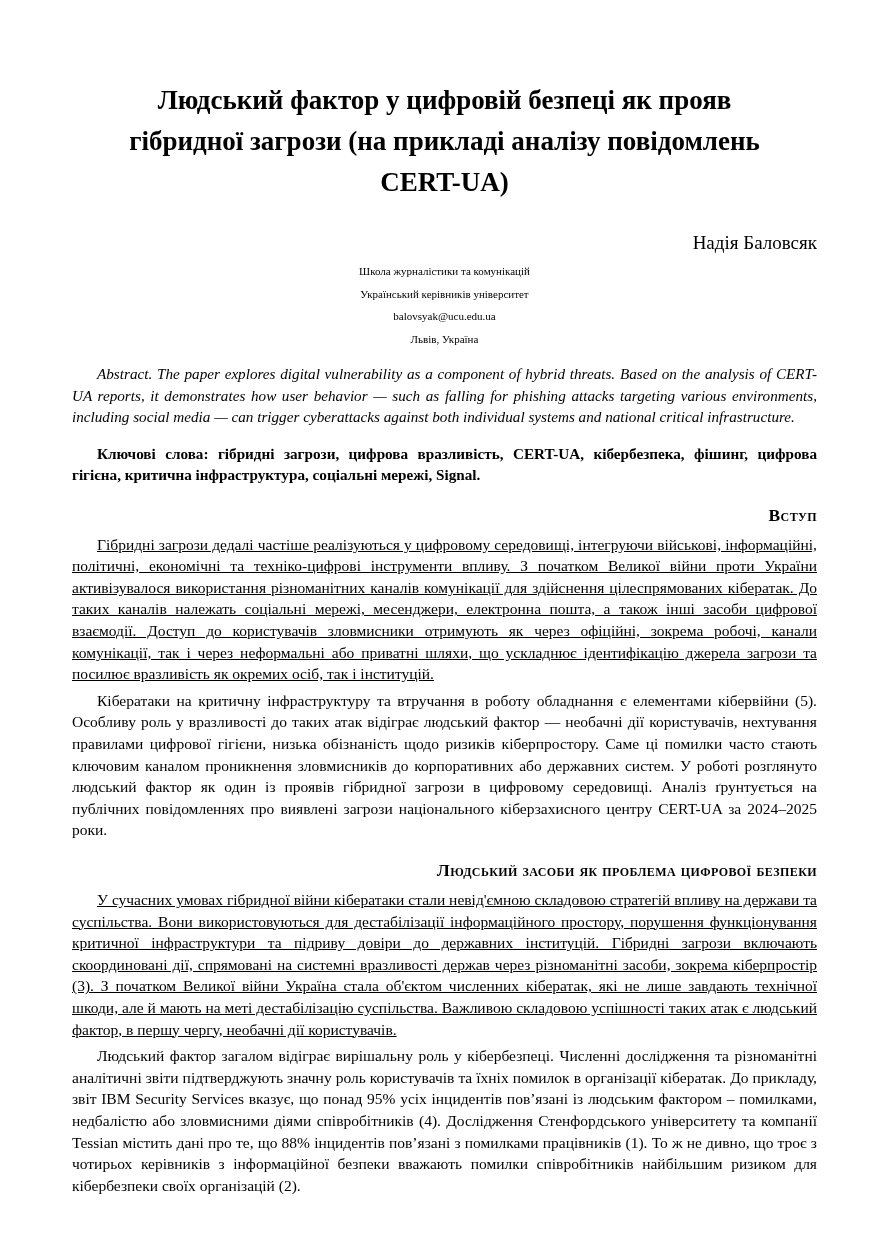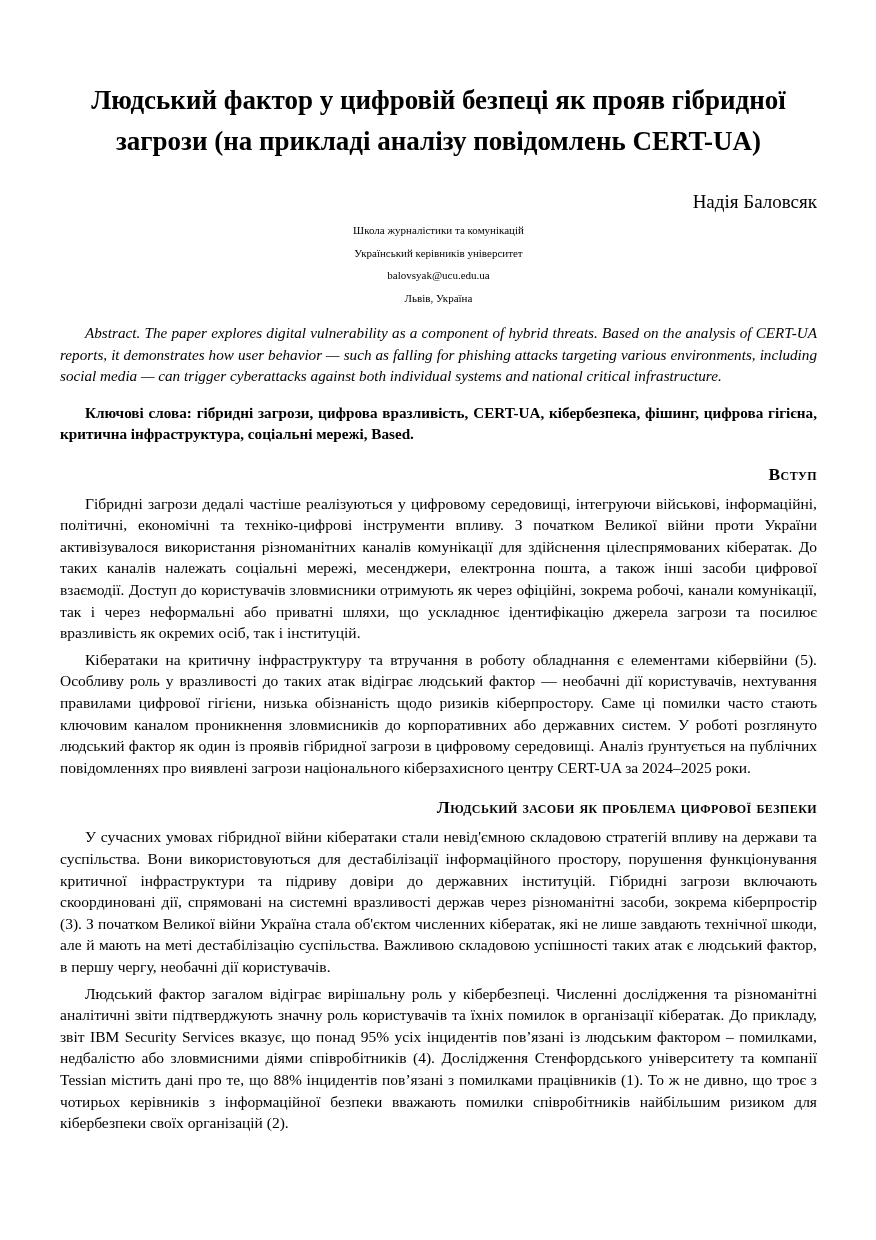--- a/index.html
+++ b/index.html
@@ -14,21 +14,22 @@
     overflow: hidden;
     font-family: "Liberation Serif", "DejaVu Serif", serif;
     color: #000000;
   }
   .page {
     position: relative;
     width: 876px;
     height: 1240px;
   }
   .content {
-    padding: 0 59px 0 60px; 
+    padding: 0 59px 0 35px; 
+    margin-left: 37px;
   }
   .paper-title {
     margin-top: 80px;
     text-align: center;
     font-weight: bold;
     font-size: 27px;
     line-height: 41px;
     padding: 0 30px;
   }
   .author-name {
@@ -72,20 +73,21 @@
   }
   .body-para {
     margin: 5px 0 0 0;
     font-size: 15.5px;
     line-height: 21.6px;
     text-align: justify;
     text-indent: 25px;
   }
   .body-para.first {
     margin-top: 0;
+    text-decoration: underline;
   }
 </style>
 </head>
 <body>
 
 <div class="page">
   <div class="content">
 
     <h1 class="paper-title">Людський фактор у цифровій безпеці як прояв гібридної загрози (на прикладі аналізу повідомлень CERT-UA)</h1>
 
@@ -93,21 +95,21 @@
 
     <div class="affiliation">
       <div>Школа журналістики та комунікацій</div>
       <div>Український керівників університет</div>
       <div>balovsyak@ucu.edu.ua</div>
       <div>Львів, Україна</div>
     </div>
 
     <p class="abstract-para">Abstract. The paper explores digital vulnerability as a component of hybrid threats. Based on the analysis of CERT-UA reports, it demonstrates how user behavior — such as falling for phishing attacks targeting various environments, including social media — can trigger cyberattacks against both individual systems and national critical infrastructure.</p>
 
-    <p class="keywords-para">Ключові слова: гібридні загрози, цифрова вразливість, CERT-UA, кібербезпека, фішинг, цифрова гігієна, критична інфраструктура, соціальні мережі, Based.</p>
+    <p class="keywords-para">Ключові слова: гібридні загрози, цифрова вразливість, CERT-UA, кібербезпека, фішинг, цифрова гігієна, критична інфраструктура, соціальні мережі, Signal.</p>
 
     <h2 class="section-heading">Вступ</h2>
 
     <p class="body-para first">Гібридні загрози дедалі частіше реалізуються у цифровому середовищі, інтегруючи військові, інформаційні, політичні, економічні та техніко-цифрові інструменти впливу. З початком Великої війни проти України активізувалося використання різноманітних каналів комунікації для здійснення цілеспрямованих кібератак. До таких каналів належать соціальні мережі, месенджери, електронна пошта, а також інші засоби цифрової взаємодії. Доступ до користувачів зловмисники отримують як через офіційні, зокрема робочі, канали комунікації, так і через неформальні або приватні шляхи, що ускладнює ідентифікацію джерела загрози та посилює вразливість як окремих осіб, так і інституцій.</p>
 
     <p class="body-para">Кібератаки на критичну інфраструктуру та втручання в роботу обладнання є елементами кібервійни (5). Особливу роль у вразливості до таких атак відіграє людський фактор — необачні дії користувачів, нехтування правилами цифрової гігієни, низька обізнаність щодо ризиків кіберпростору. Саме ці помилки часто стають ключовим каналом проникнення зловмисників до корпоративних або державних систем. У роботі розглянуто людський фактор як один із проявів гібридної загрози в цифровому середовищі. Аналіз ґрунтується на публічних повідомленнях про виявлені загрози національного кіберзахисного центру CERT-UA за 2024–2025 роки.</p>
 
     <h2 class="section-heading">Людський засоби як проблема цифрової безпеки</h2>
 
     <p class="body-para first">У сучасних умовах гібридної війни кібератаки стали невід'ємною складовою стратегій впливу на держави та суспільства. Вони використовуються для дестабілізації інформаційного простору, порушення функціонування критичної інфраструктури та підриву довіри до державних інституцій. Гібридні загрози включають скоординовані дії, спрямовані на системні вразливості держав через різноманітні засоби, зокрема кіберпростір (3). З початком Великої війни Україна стала об'єктом численних кібератак, які не лише завдають технічної шкоди, але й мають на меті дестабілізацію суспільства. Важливою складовою успішності таких атак є людський фактор, в першу чергу, необачні дії користувачів.</p>

